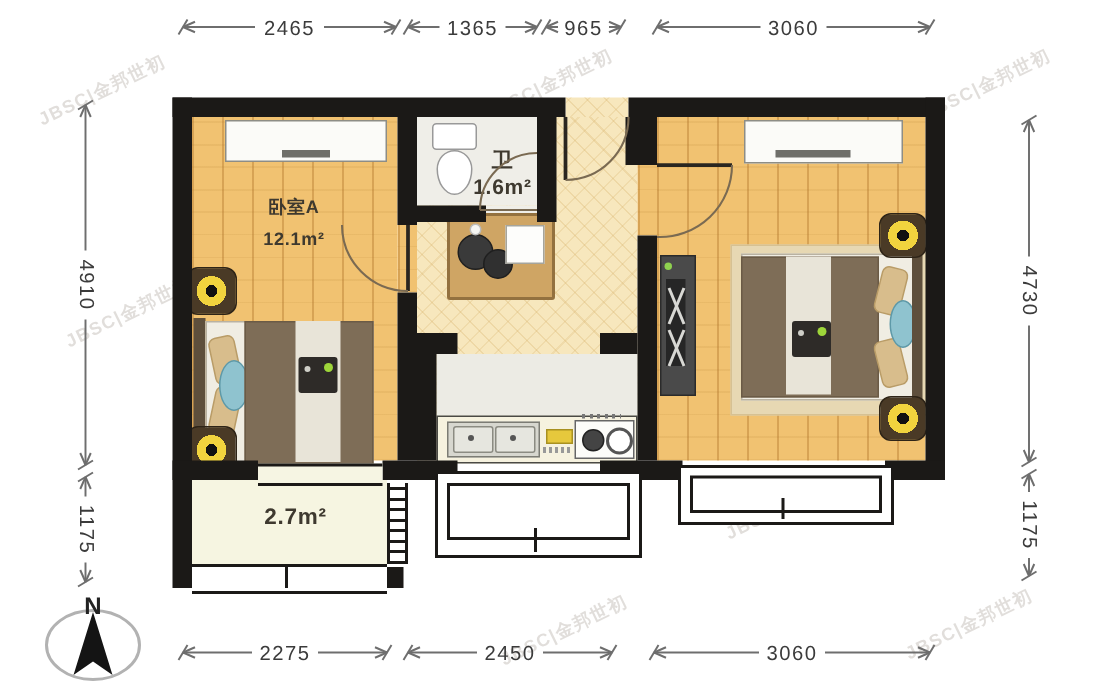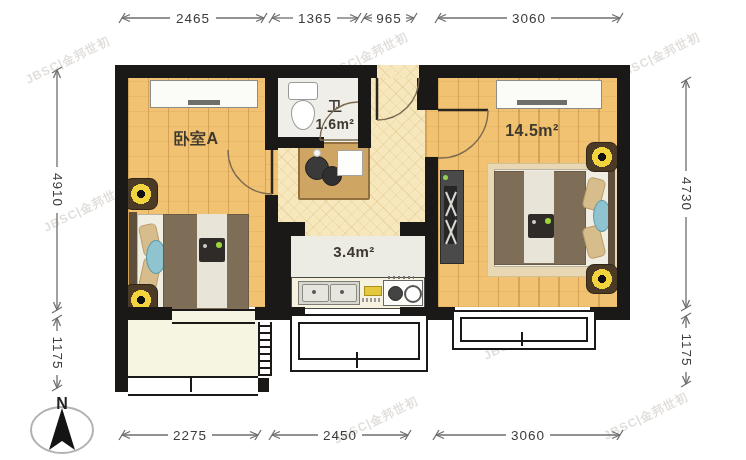--- a/index.html
+++ b/index.html
@@ -150,34 +150,34 @@
   <div class="abs" style="left:172px;top:309px;width:83px;height:11px;background:#f6f5e3;border-top:2px solid #1b1917;border-bottom:2px solid #1b1917;"></div>
   <div class="bay" style="left:290px;top:314px;width:134px;height:54px;"></div>
   <div class="bay-inner" style="left:298px;top:322px;width:118px;height:34px;"></div>
   <div class="abs" style="left:356px;top:352px;width:2px;height:16px;background:#1b1917;"></div>
   <div class="bay" style="left:452px;top:310px;width:140px;height:36px;"></div>
   <div class="bay-inner" style="left:460px;top:317px;width:124px;height:21px;"></div>
   <div class="abs" style="left:521px;top:332px;width:2px;height:14px;background:#1b1917;"></div>
   <div class="abs" style="left:128px;top:376px;width:130px;height:16px;background:#ffffff;border-top:2px solid #1b1917;border-bottom:2px solid #1b1917;"></div>
   <div class="abs" style="left:190px;top:376px;width:2px;height:16px;background:#1b1917;"></div>
 
-  <div class="room-label" style="left:136px;top:128px;width:120px;font-size:16px;">
+  <div class="room-label" style="left:136px;top:128px;width:120px;font-size:12px;">
     <div>卧室A</div>
+    <div class="area">12.1m²</div>
   </div>
   <div class="room-label" style="left:303px;top:97px;width:64px;font-size:14px;line-height:18px;">
     <div>卫</div>
     <div class="area">1.6m²</div>
   </div>
   <div class="room-label" style="left:314px;top:241px;width:80px;">
-    <div class="area">3.4m²</div>
   </div>
   <div class="room-label" style="left:472px;top:120px;width:120px;font-size:16px;">
-    <div class="area">14.5m²</div>
   </div>
   <div class="room-label" style="left:137px;top:334px;width:120px;">
+    <div class="area">2.7m²</div>
   </div>
 
   <svg class="overlay" width="746" height="460" viewBox="0 0 746 460">
 
     <g>
       <line class="leaf" x1="377" y1="78" x2="377" y2="120"></line>
       <path class="arc" d="M 377 120 A 42 42 0 0 0 419 78"></path>
     </g>
     <g>
       <line class="leaf" x1="438" y1="110" x2="488" y2="110"></line>

